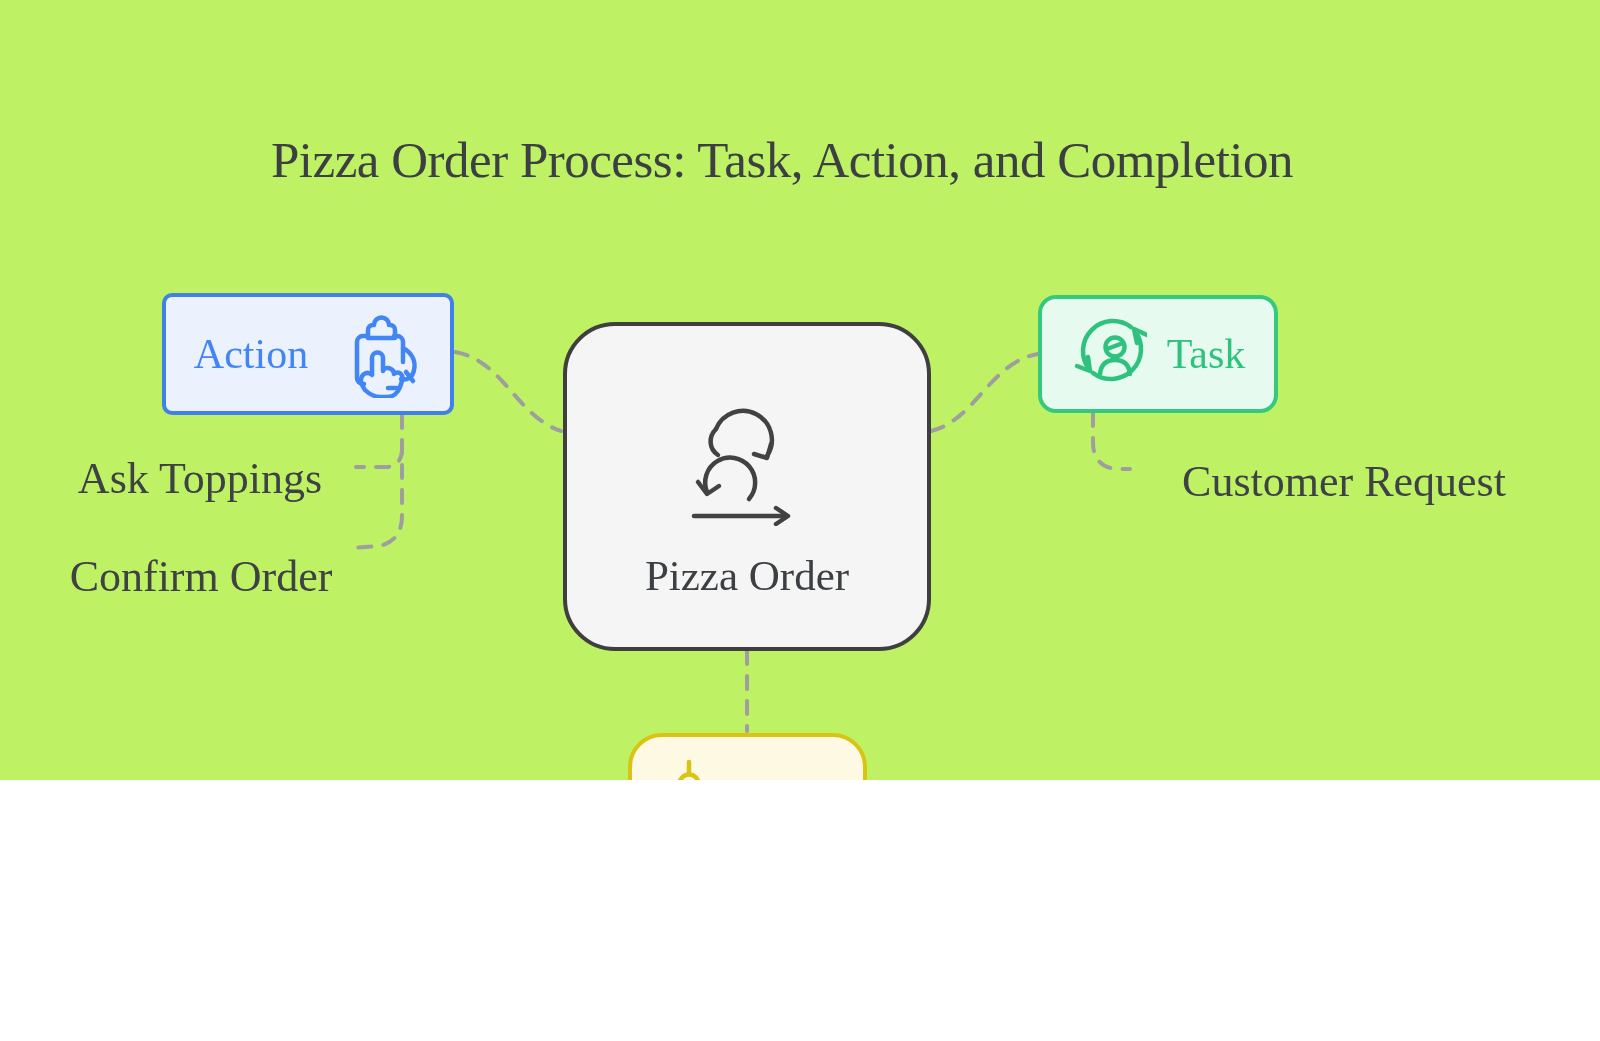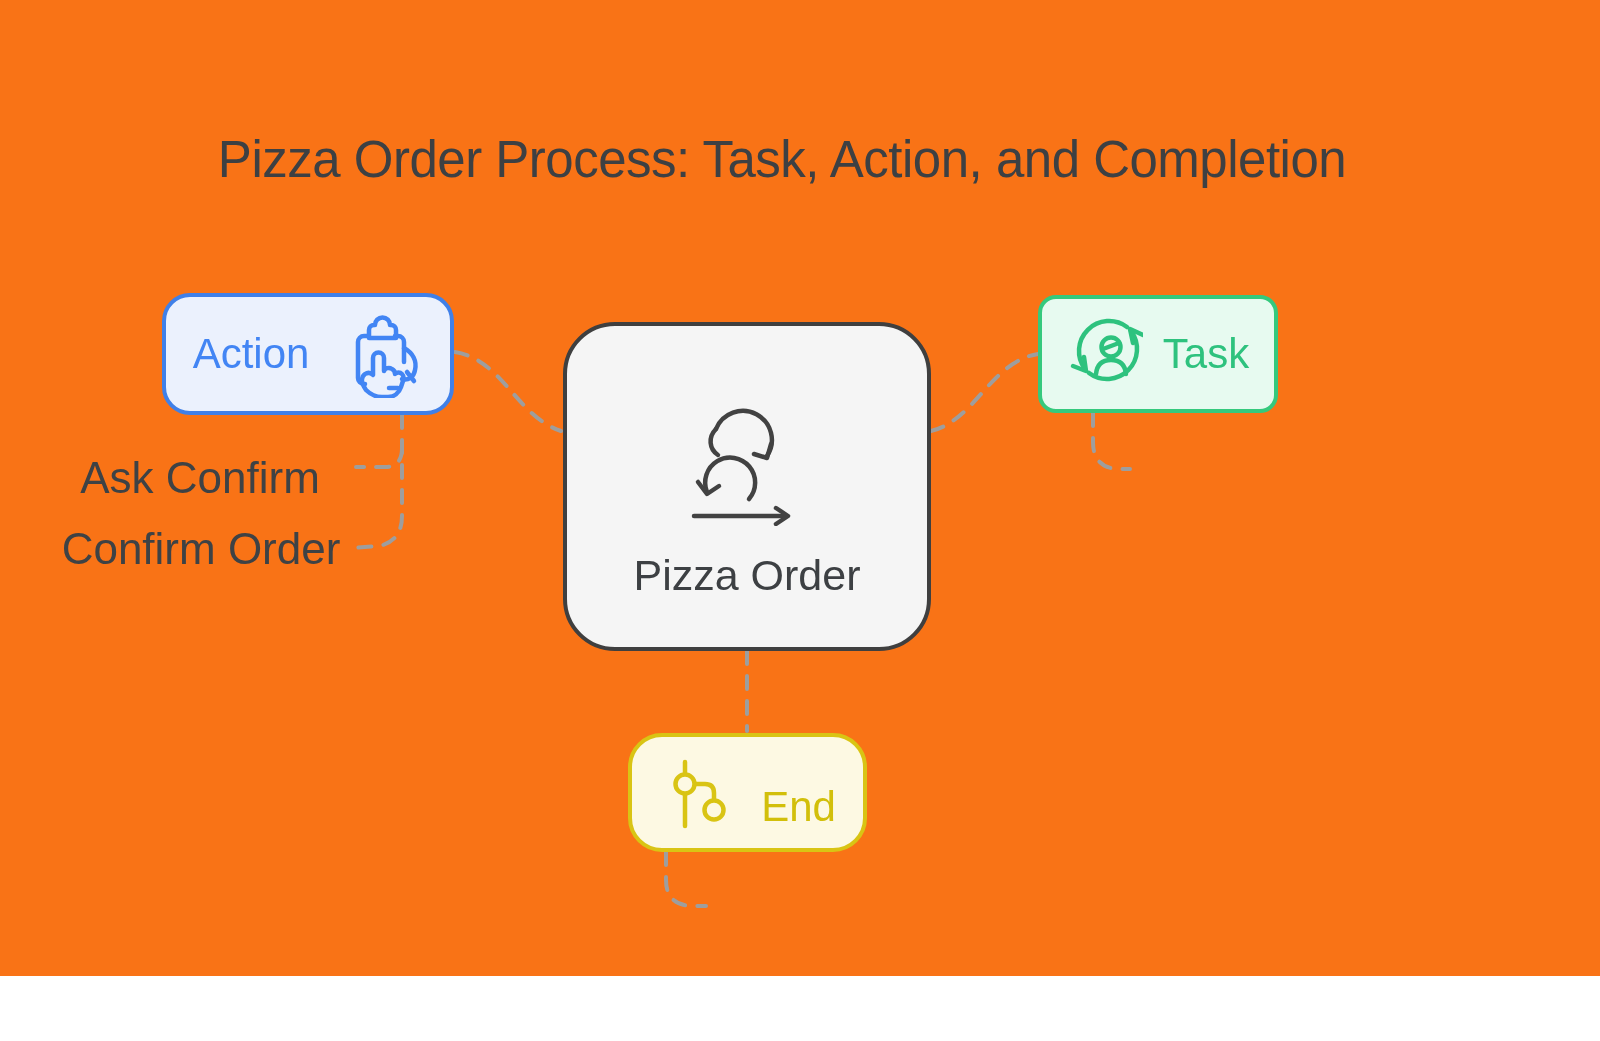--- a/index.html
+++ b/index.html
@@ -1,31 +1,31 @@
 <!DOCTYPE html>
 <html><head>
 <meta charset="utf-8">
 <style>
   html,body{margin:0;padding:0;background:#ffffff;}
   .canvas{
-    position:relative;width:1600px;height:976px;background:#f97316;
-    font-family:Liberation Sans, sans-serif;overflow:hidden;
+    position:relative;width:1600px;height:780px;background:#bef264;
+    font-family:Liberation Serif, serif;overflow:hidden;
   }
   .title{
     position:absolute;left:782px;top:131px;transform:translateX(-50%);
     font-size:51px;line-height:1.15;color:#3d4043;white-space:nowrap;letter-spacing:-0.5px;
   }
   .node{
     position:absolute;display:flex;align-items:center;justify-content:center;
     box-sizing:border-box;
   }
   .node .label{white-space:nowrap;}
   .node-action{
     left:162px;top:293px;width:292px;height:122px;
-    border:4.5px solid #4080e8;background:#ebf1fd;border-radius:28px;gap:34px;
+    border:4.5px solid #4080e8;background:#ebf1fd;border-radius:10px;gap:34px;
   }
   .node-action .label{font-size:42px;color:#4285f4;}
   .node-task{
     left:1038px;top:295px;width:240px;height:118px;
     border:4.5px solid #35c97d;background:#e7faf0;border-radius:18px;gap:20px;
   }
   .node-task .label{font-size:42px;color:#2ec27e;}
   .node-end{
     left:628px;top:733px;width:239px;height:119px;
     border:4.5px solid #d9c414;background:#fdf9e3;border-radius:34px;gap:32px;
@@ -37,21 +37,21 @@
     flex-direction:column;gap:22px;padding-top:38px;
   }
   .center-label{
     font-size:43px;line-height:1.3;color:#3d4043;text-align:center;
   }
   .side-label{
     position:absolute;transform:translate(-50%,-50%);
     font-size:44px;color:#3e4245;white-space:nowrap;
   }
   .lbl-ask{left:200px;top:478px;}
-  .lbl-confirm{left:201px;top:549px;}
+  .lbl-confirm{left:201px;top:576px;}
   .lbl-customer{left:1344px;top:481px;}
   .lbl-nofurther{left:921px;top:906px;}
   .connector-layer{position:absolute;left:0;top:0;pointer-events:none;}
   .icon{flex:0 0 auto;display:block;}
 </style>
 </head>
 <body>
 
 <div class="canvas">
 
@@ -121,16 +121,17 @@
       <g fill="none" stroke="#d9c414" stroke-width="4.5" stroke-linecap="round" stroke-linejoin="round">
         <path d="M 26 8 V 72"></path>
         <path d="M 35 30 h 11 q 9 0 9 9 v 8"></path>
         <circle cx="26" cy="30" r="9.5" fill="#fdf9e3"></circle>
         <circle cx="55" cy="56" r="9.5" fill="#fdf9e3"></circle>
       </g>
     </svg>
     <span class="label">End</span>
   </div>
 
-  <div class="side-label lbl-ask">Ask Confirm</div>
+  <div class="side-label lbl-ask">Ask Toppings</div>
   <div class="side-label lbl-confirm">Confirm Order</div>
+  <div class="side-label lbl-customer">Customer Request</div>
 
 </div>
 
 </body></html>

